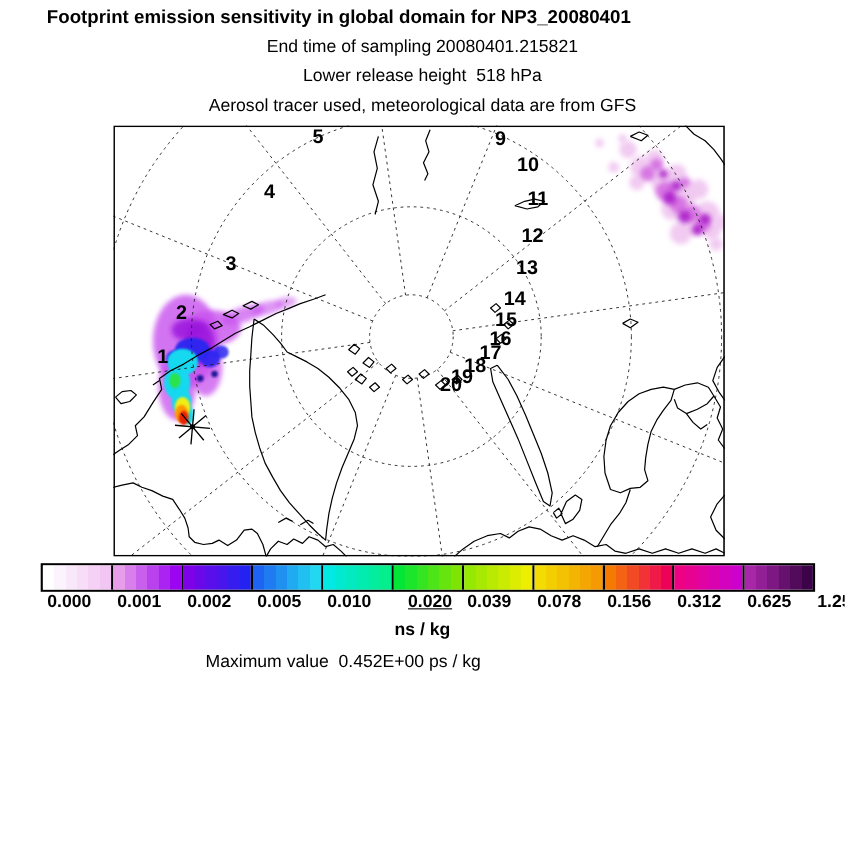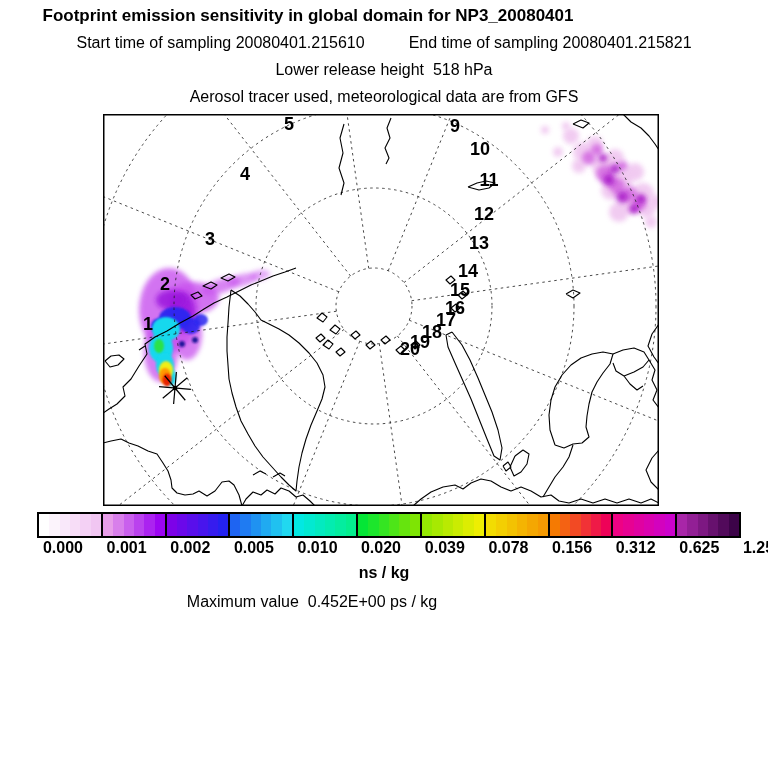--- a/index.html
+++ b/index.html
@@ -27,21 +27,20 @@
   text.traj{font-size:18px;font-weight:700;font-family:"Liberation Sans",sans-serif;}
 </style>
 </head>
 <body>
 
 <div id="page">
 
   <div id="title">Footprint emission sensitivity in global domain for NP3_20080401</div>
 
   <div class="hline" id="line-times">
-    <span>Start time of sampling 20080401.215610</span>
     <span>End time of sampling 20080401.215821</span>
   </div>
 
   <div class="hline" id="line-heights">
     <span>Lower release height  518 hPa</span>
   </div>
 
   <div class="hline" id="line-tracer">
     <span>Aerosol tracer used, meteorological data are from GFS</span>
   </div>
@@ -203,21 +202,21 @@
       <div class="cseg" style="background: linear-gradient(to right, rgb(245, 122, 2) 0%, rgb(245, 122, 2) 16.67%, rgb(244, 98, 19) 16.67%, rgb(244, 98, 19) 33.33%, rgb(242, 74, 36) 33.33%, rgb(242, 74, 36) 50%, rgb(241, 50, 54) 50%, rgb(241, 50, 54) 66.67%, rgb(239, 26, 71) 66.67%, rgb(239, 26, 71) 83.33%, rgb(238, 2, 88) 83.33%, rgb(238, 2, 88) 100%);"></div>
       <div class="cseg" style="background: linear-gradient(to right, rgb(238, 2, 132) 0%, rgb(238, 2, 132) 16.67%, rgb(231, 2, 146) 16.67%, rgb(231, 2, 146) 33.33%, rgb(224, 2, 161) 33.33%, rgb(224, 2, 161) 50%, rgb(218, 2, 175) 50%, rgb(218, 2, 175) 66.67%, rgb(211, 2, 190) 66.67%, rgb(211, 2, 190) 83.33%, rgb(204, 2, 204) 83.33%, rgb(204, 2, 204) 100%);"></div>
       <div class="cseg" style="background: linear-gradient(to right, rgb(168, 38, 168) 0%, rgb(168, 38, 168) 16.67%, rgb(146, 31, 149) 16.67%, rgb(146, 31, 149) 33.33%, rgb(125, 24, 130) 33.33%, rgb(125, 24, 130) 50%, rgb(103, 17, 110) 50%, rgb(103, 17, 110) 66.67%, rgb(82, 10, 91) 66.67%, rgb(82, 10, 91) 83.33%, rgb(60, 3, 72) 83.33%, rgb(60, 3, 72) 100%);"></div>
     </div>
   <div id="ticks">
       <span class="tick" style="left: 7px;">0.000</span>
       <span class="tick" style="left: 70.6364px;">0.001</span>
       <span class="tick" style="left: 134.273px;">0.002</span>
       <span class="tick" style="left: 197.909px;">0.005</span>
       <span class="tick" style="left: 261.545px;">0.010</span>
-      <span class="tick" style="left: 325px;">0.020</span>
+      <span class="tick" style="left: 335px; text-decoration: underline;">0.020</span>
       <span class="tick" style="left: 388.818px;">0.039</span>
       <span class="tick" style="left: 452.455px;">0.078</span>
       <span class="tick" style="left: 516.091px;">0.156</span>
       <span class="tick" style="left: 579.727px;">0.312</span>
       <span class="tick" style="left: 643.364px;">0.625</span>
       <span class="tick" style="left: 707px;">1.250</span>
     </div>
   <div id="unit-label">ns / kg</div>
   <div id="max-line">Maximum value  0.452E+00 ps / kg</div>
 

